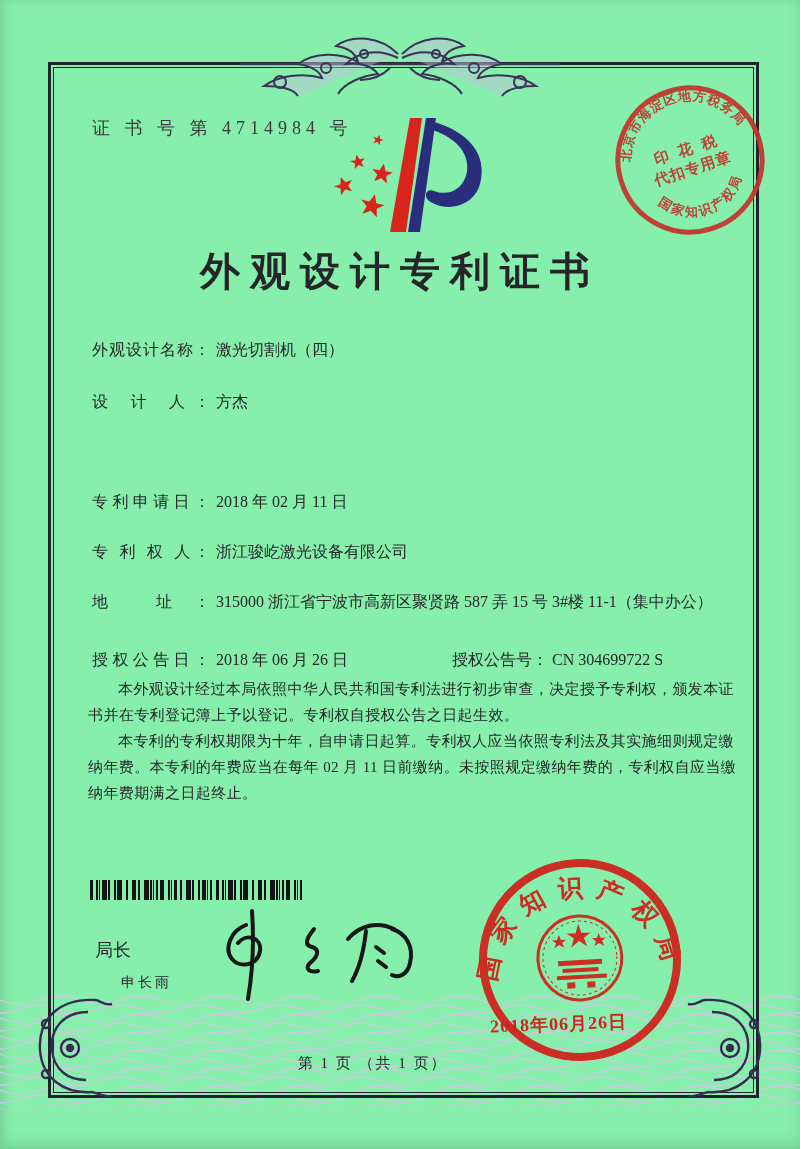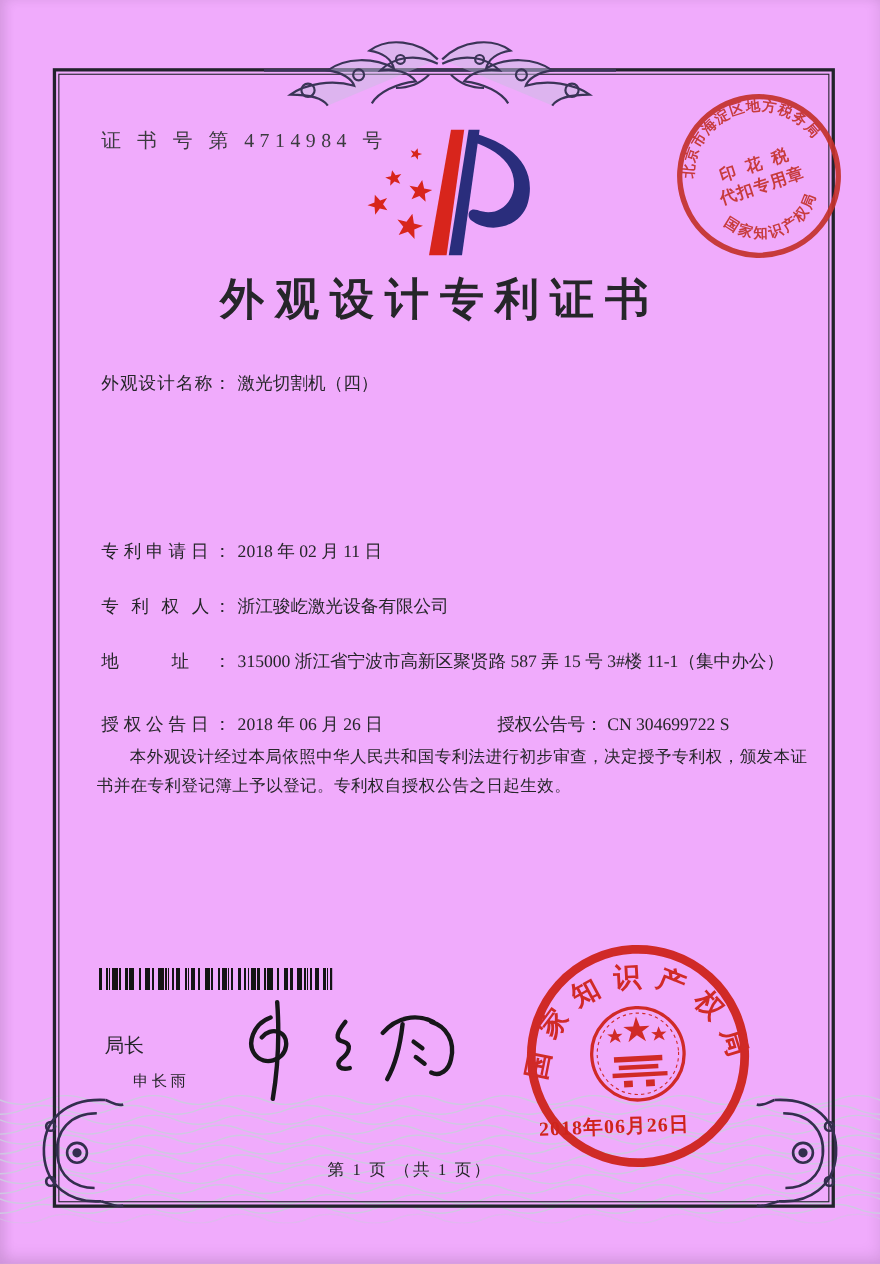--- a/index.html
+++ b/index.html
@@ -1,18 +1,18 @@
 <!DOCTYPE html>
 <html><head>
 <meta charset="utf-8">
 <style>
   html,body{margin:0;padding:0;background:#e9e9ea;}
   .page{
     position:relative;width:800px;height:1149px;margin:0 auto;
-    background:#f0abfc;overflow:hidden;
+    background:#86efac;overflow:hidden;
     font-family:"Liberation Serif", serif;color:#26262a;
     box-shadow:inset 0 -6px 14px rgba(0,0,0,.10), inset 6px 0 10px rgba(0,0,0,.05);
   }
   .abs{position:absolute;}
   
   .frame{left:48px;top:62px;width:705px;height:1030px;border:3px solid #22222c;z-index:2;}
   .frame-inner{position:absolute;left:2px;top:2px;right:2px;bottom:2px;border:1px solid #22222c;}
   
   .cert-no{left:92px;top:116px;font-size:18px;letter-spacing:5px;color:#3a3a3e;z-index:3;}
   
@@ -128,20 +128,24 @@
       <textPath href="#taxBot" startOffset="50%" text-anchor="middle">国家知识产权局</textPath>
     </text>
   </svg>
 
   <div class="abs title">外观设计专利证书</div>
 
   <div class="frow" style="top:338px">
     <span class="flabel">外观设计名称：</span>
     <span class="fvalue">激光切割机（四）</span>
   </div>
+  <div class="frow" style="top:390px">
+    <span class="flabel">设 计 人：</span>
+    <span class="fvalue">方杰</span>
+  </div>
   <div class="frow" style="top:490px">
     <span class="flabel">专利申请日：</span>
     <span class="fvalue">2018 年 02 月 11 日</span>
   </div>
   <div class="frow" style="top:540px">
     <span class="flabel">专 利 权 人：</span>
     <span class="fvalue">浙江骏屹激光设备有限公司</span>
   </div>
   <div class="frow" style="top:590px">
     <span class="flabel">地 址：</span>
@@ -151,20 +155,21 @@
     <span class="flabel">授权公告日：</span>
     <span class="fvalue">2018 年 06 月 26 日</span>
     <span class="grant2">
       <span>授权公告号：</span>
       <span>CN 304699722 S</span>
     </span>
   </div>
 
   <div class="abs bodytext">
     <p>本外观设计经过本局依照中华人民共和国专利法进行初步审查，决定授予专利权，颁发本证书并在专利登记簿上予以登记。专利权自授权公告之日起生效。</p>
+    <p>本专利的专利权期限为十年，自申请日起算。专利权人应当依照专利法及其实施细则规定缴纳年费。本专利的年费应当在每年 02 月 11 日前缴纳。未按照规定缴纳年费的，专利权自应当缴纳年费期满之日起终止。</p>
   </div>
 
   <div class="abs barcode"></div>
 
   <div class="abs director-role">局长</div>
   <div class="abs director-name">申长雨</div>
 
   <svg class="abs signature" width="230" height="100" viewBox="0 0 230 100">
     <g fill="none" stroke="#17171a" stroke-width="4" stroke-linecap="round" stroke-linejoin="round">
       <path d="M38,20 C22,26 16,44 24,54 C32,64 50,60 52,46 C54,32 38,28 30,38"></path>

